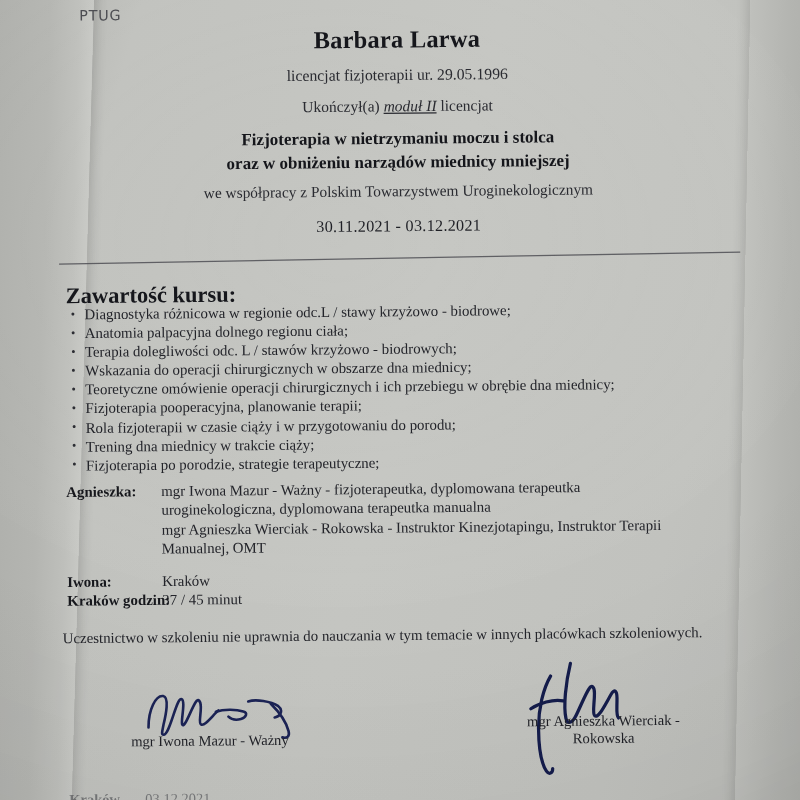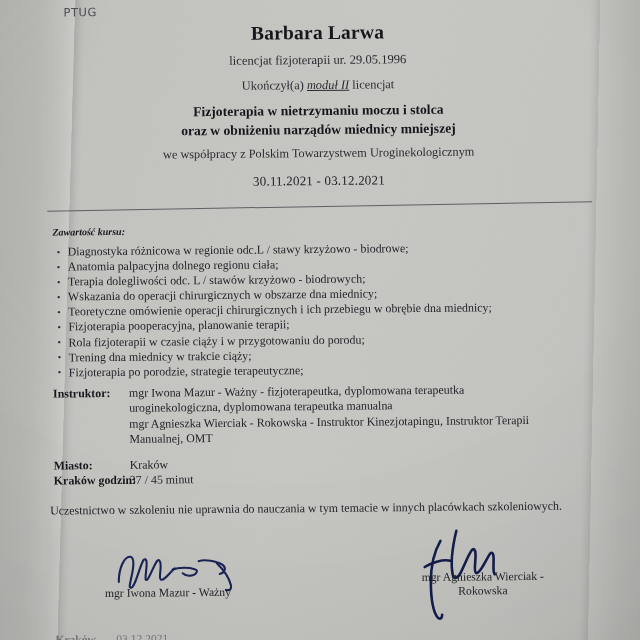--- a/index.html
+++ b/index.html
@@ -147,24 +147,23 @@
     background: #4d4e53;
     transform: rotate(-0.45deg);
     opacity: .85;
   }
 
   
   .section-title {
     position: absolute;
     top: 224px;
     left: 53px;
-    font-size: 10px;
+    font-size: 18px;
     font-weight: bold;
     color: #16171c;
-    font-style: italic;
   }
 
   ul.contents {
     position: absolute;
     top: 242px;
     left: 52px;
     margin: 0;
     padding: 0 0 0 16px;
     list-style: none;
     width: 560px;
@@ -289,29 +288,29 @@
       <li>Terapia dolegliwości odc. L / stawów krzyżowo - biodrowych;</li>
       <li>Wskazania do operacji chirurgicznych w obszarze dna miednicy;</li>
       <li>Teoretyczne omówienie operacji chirurgicznych i ich przebiegu w obrębie dna miednicy;</li>
       <li>Fizjoterapia pooperacyjna, planowanie terapii;</li>
       <li>Rola fizjoterapii w czasie ciąży i w przygotowaniu do porodu;</li>
       <li>Trening dna miednicy w trakcie ciąży;</li>
       <li>Fizjoterapia po porodzie, strategie terapeutyczne;</li>
     </ul>
 
     <div class="kv" id="instructor">
-      <span class="k">Instruktor:</span>
+      <span class="k">Agnieszka:</span>
       <span class="v">mgr Iwona Mazur - Ważny - fizjoterapeutka, dyplomowana terapeutka</span>
       <span class="v">uroginekologiczna, dyplomowana terapeutka manualna</span>
       <span class="v">mgr Agnieszka Wierciak - Rokowska - Instruktor Kinezjotapingu, Instruktor Terapii</span>
       <span class="v">Manualnej, OMT</span>
     </div>
 
     <div class="kv" id="miasto">
-      <span class="k">Miasto:</span>
+      <span class="k">Iwona:</span>
       <span class="v">Kraków</span>
     </div>
 
     <div class="kv" id="godzin">
       <span class="k">Kraków godzin:</span>
       <span class="v">37 / 45 minut</span>
     </div>
 
     <div class="disclaimer">Uczestnictwo w szkoleniu nie uprawnia do nauczania w tym temacie w innych placówkach szkoleniowych.</div>
 

